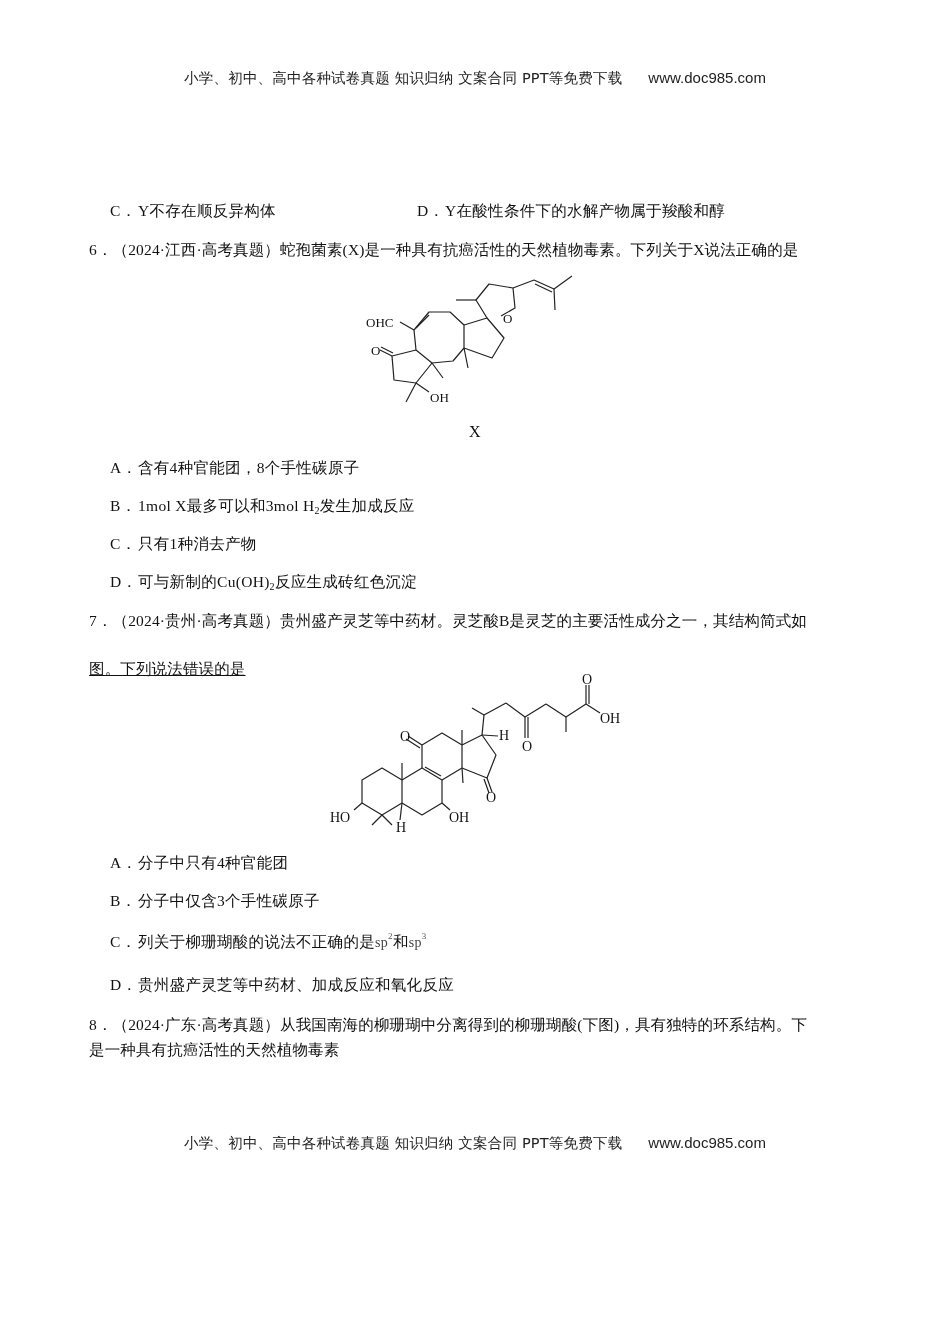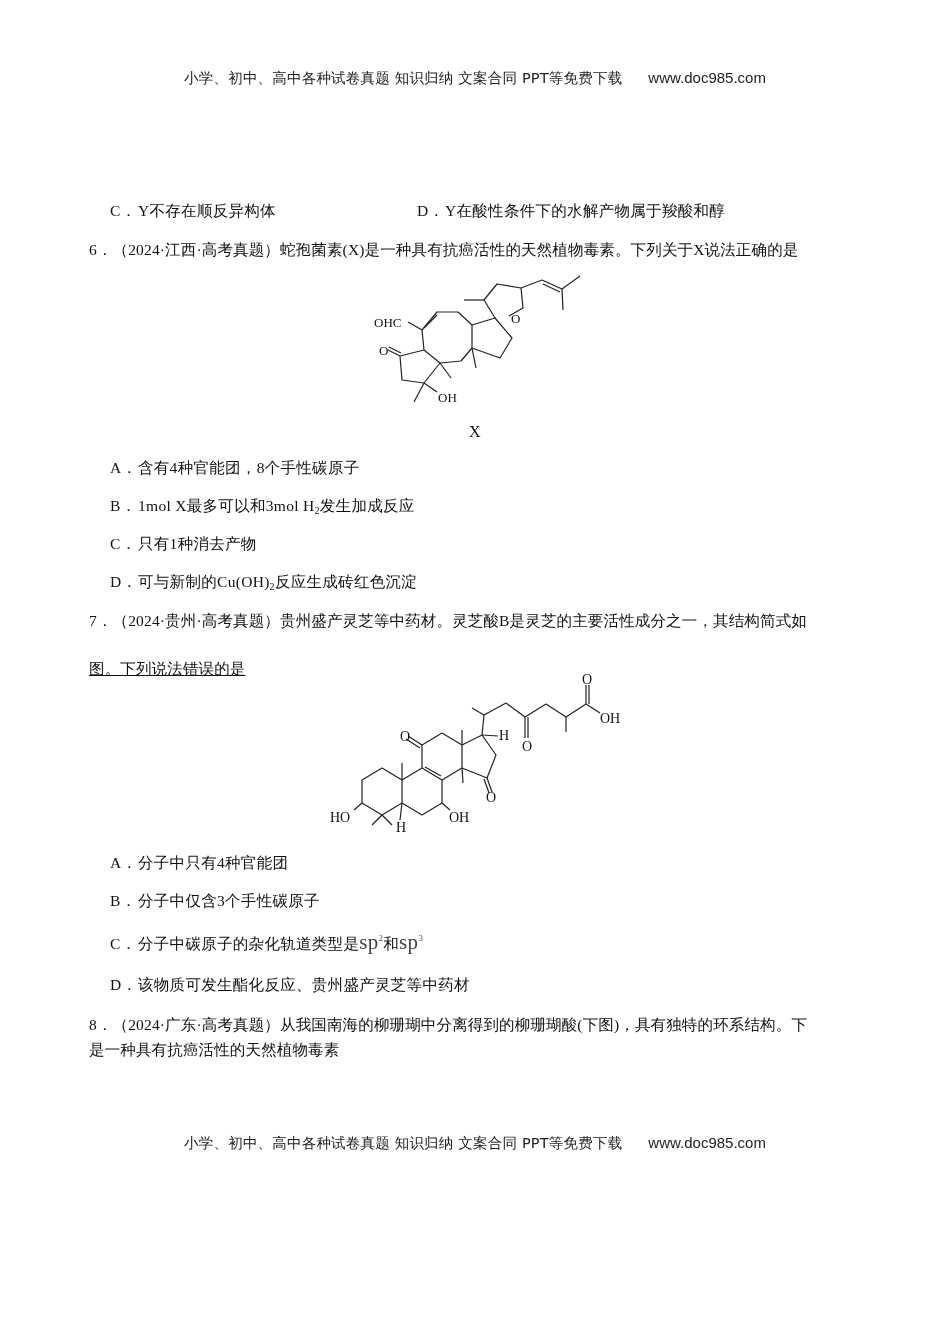--- a/index.html
+++ b/index.html
@@ -38,21 +38,21 @@
       font-size: 15.5px;
       line-height: 20px;
       white-space: nowrap;
       color: #111111;
     }
     .q-line { left: 89px; letter-spacing: 0.15px; }
     .opt-line { left: 110px; letter-spacing: 0.3px; }
     .opt-label { display: inline-block; width: 28px; }
     sub { font-size: 10px; vertical-align: -3px; line-height: 0; }
     sup { font-size: 9px; vertical-align: 8px; line-height: 0; color: #555; }
-    .sp { font-size: 21px; color: #444; }
+    .sp { font-size: 14px; color: #444; }
     .figure {
       position: absolute;
     }
     .figure svg text {
       font-family: "Liberation Serif", "DejaVu Serif", serif;
       fill: #111;
     }
     .fig-caption {
       position: absolute;
       font-size: 16px;
@@ -69,21 +69,21 @@
   <span class="opt-label">C．</span><span>Y不存在顺反异构体</span>
 </div>
 <div class="line" style="top:201px; left:417px; letter-spacing:0.3px;">
   <span class="opt-label">D．</span><span>Y在酸性条件下的水解产物属于羧酸和醇</span>
 </div>
 
 <div class="line q-line" style="top:240px;">
   <span>6．</span><span>（2024·江西·高考真题）</span><span>蛇孢菌素(X)是一种具有抗癌活性的天然植物毒素。下列关于X说法正确的是</span>
 </div>
 
-<div class="figure" style="left:360px; top:270px; width:260px; height:150px;">
+<div class="figure" style="left:352px; top:270px; width:260px; height:150px;">
   <svg width="260" height="150" viewBox="0 0 260 150">
     <g stroke="#222" stroke-width="1.2" fill="none" stroke-linejoin="round">
 
       <polyline points="62,60 77,42 98,42 112,55 112,78 101,91 80,93 64,80 62,60"></polyline>
       <line x1="64" y1="58" x2="77" y2="45"></line>
 
       <line x1="48" y1="52" x2="62" y2="60"></line>
 
       <polyline points="64,80 40,86 42,110 64,113 80,93"></polyline>
 
@@ -190,24 +190,24 @@
   </svg>
 </div>
 
 <div class="line opt-line" style="top:853px;">
   <span class="opt-label">A．</span><span>分子中只有4种官能团</span>
 </div>
 <div class="line opt-line" style="top:891px;">
   <span class="opt-label">B．</span><span>分子中仅含3个手性碳原子</span>
 </div>
 <div class="line opt-line" style="top:932px;">
-  <span class="opt-label">C．</span><span>分子中碳原子的杂化轨道类型是</span><span class="sp">sp</span><sup>2</sup><span>和</span><span class="sp">sp</span><sup>3</sup>
+  <span class="opt-label">C．</span><span>列关于柳珊瑚酸的说法不正确的是</span><span class="sp">sp</span><sup>2</sup><span>和</span><span class="sp">sp</span><sup>3</sup>
 </div>
 <div class="line opt-line" style="top:975px;">
-  <span class="opt-label">D．</span><span>该物质可发生酯化反应、贵州盛产灵芝等中药材</span>
+  <span class="opt-label">D．</span><span>贵州盛产灵芝等中药材、加成反应和氧化反应</span>
 </div>
 
 <div class="line q-line" style="top:1015px;">
   <span>8．</span><span>（2024·广东·高考真题）</span><span>从我国南海的柳珊瑚中分离得到的柳珊瑚酸(下图)，具有独特的环系结构。下</span>
 </div>
 <div class="line q-line" style="top:1040px;">是一种具有抗癌活性的天然植物毒素</div>
 
 <div class="footer-banner">
   <span class="banner-text">小学、初中、高中各种试卷真题  知识归纳  文案合同  PPT等免费下载</span><span class="banner-url">www.doc985.com</span>
 </div>

